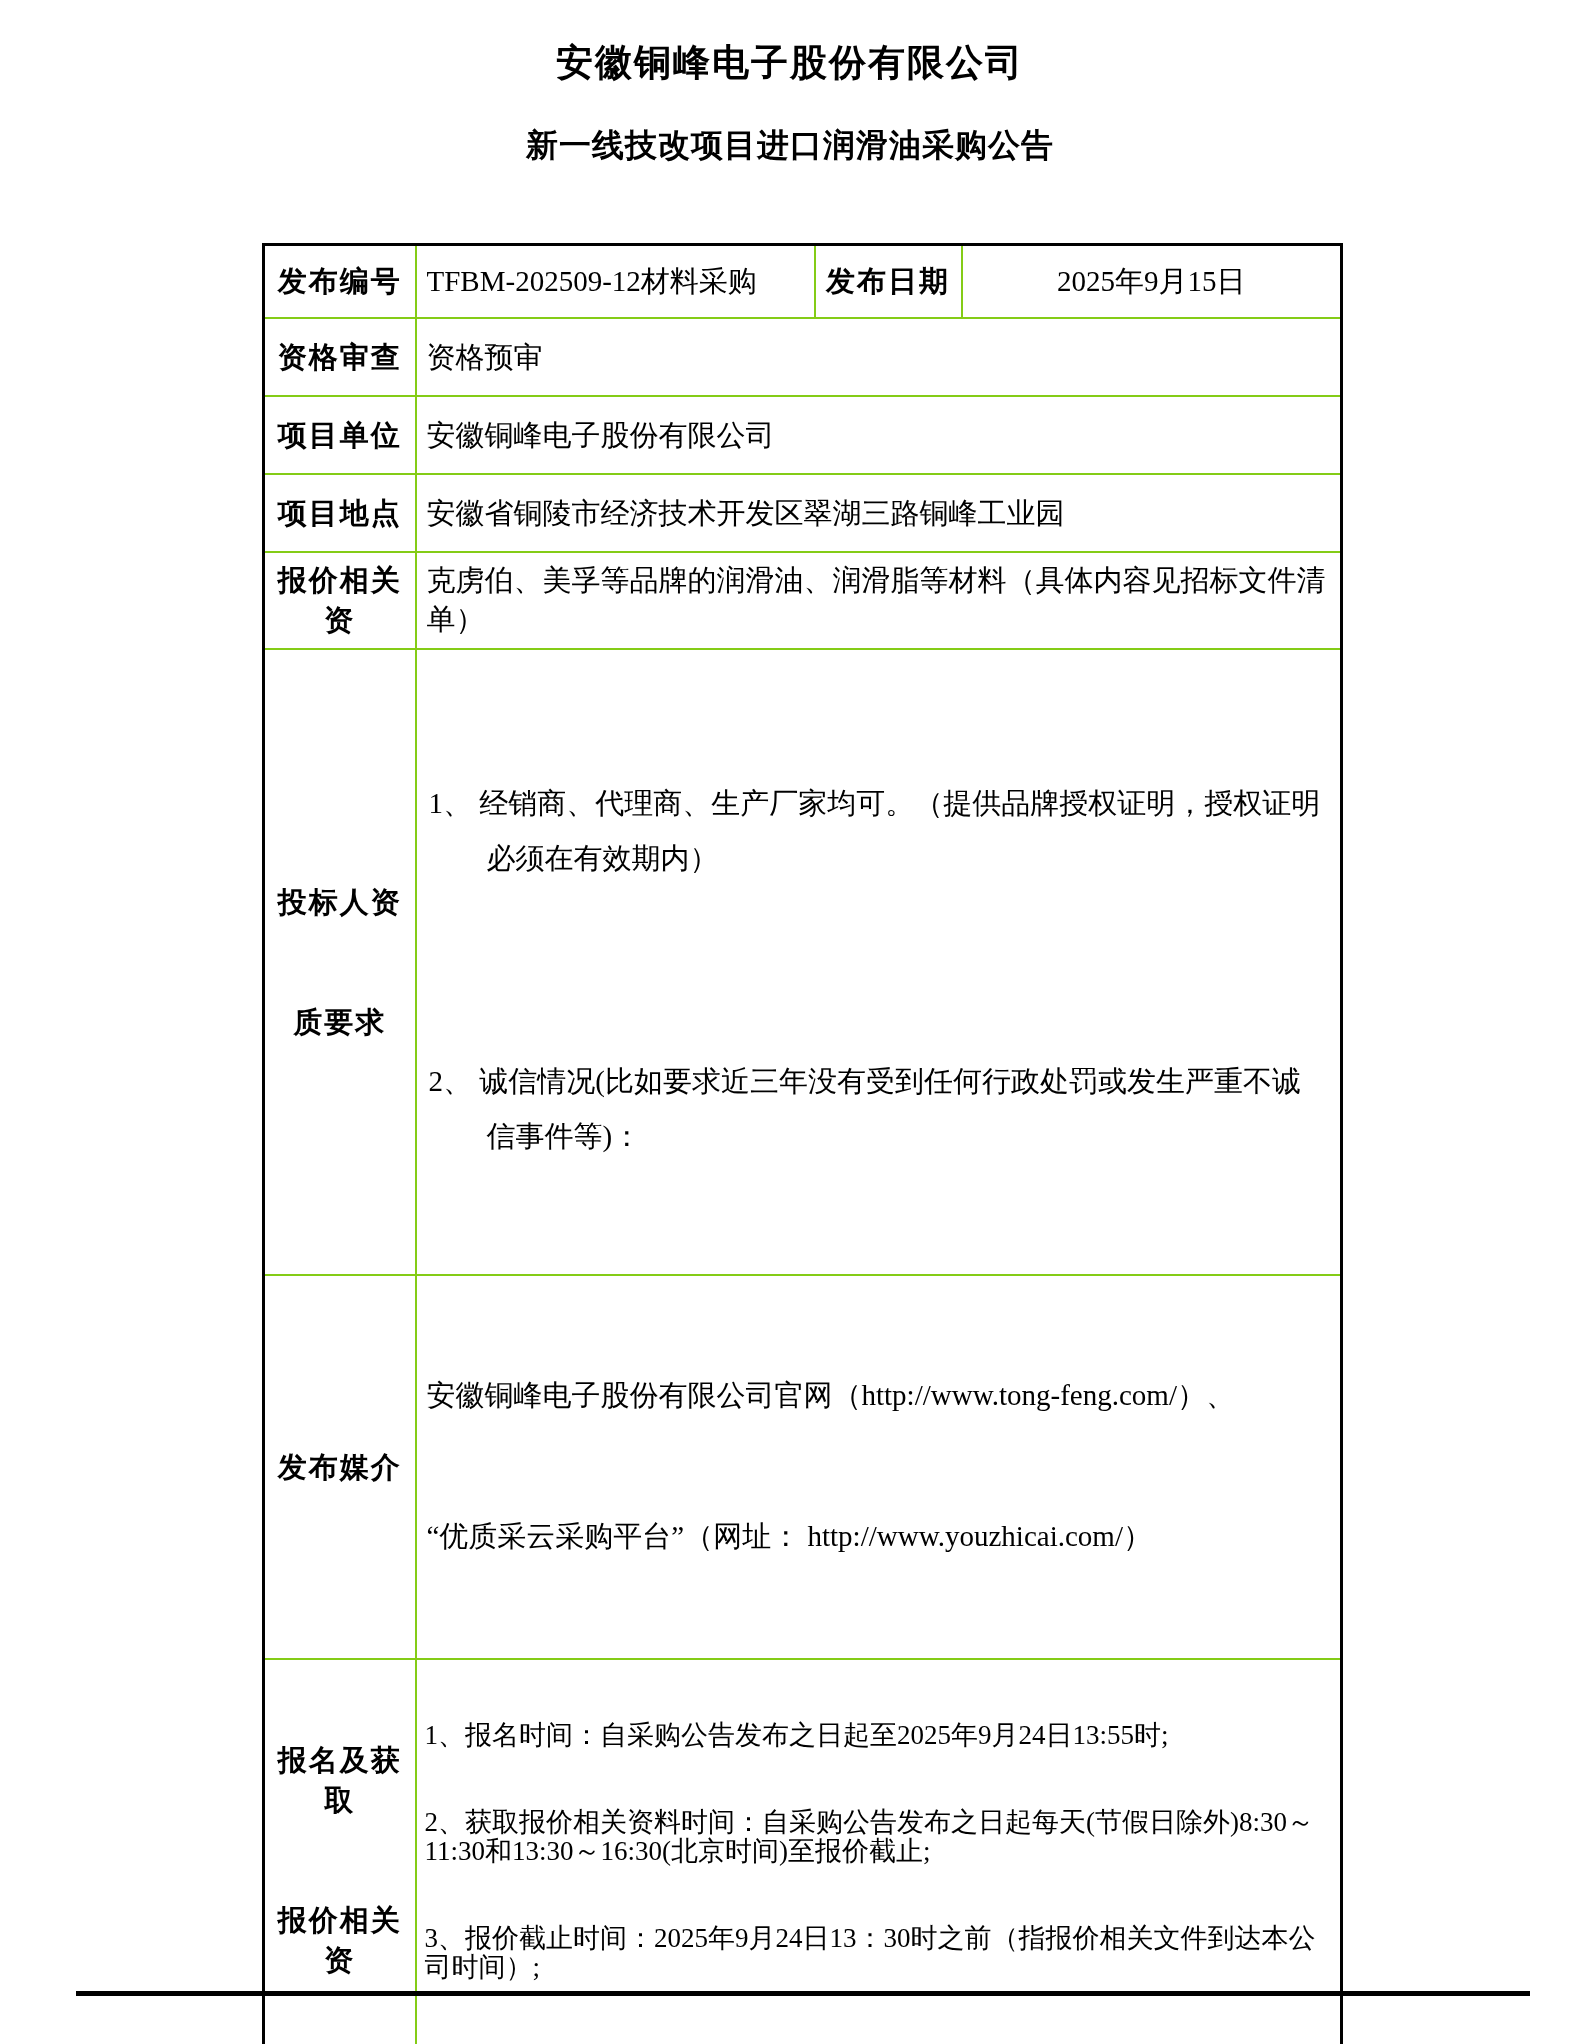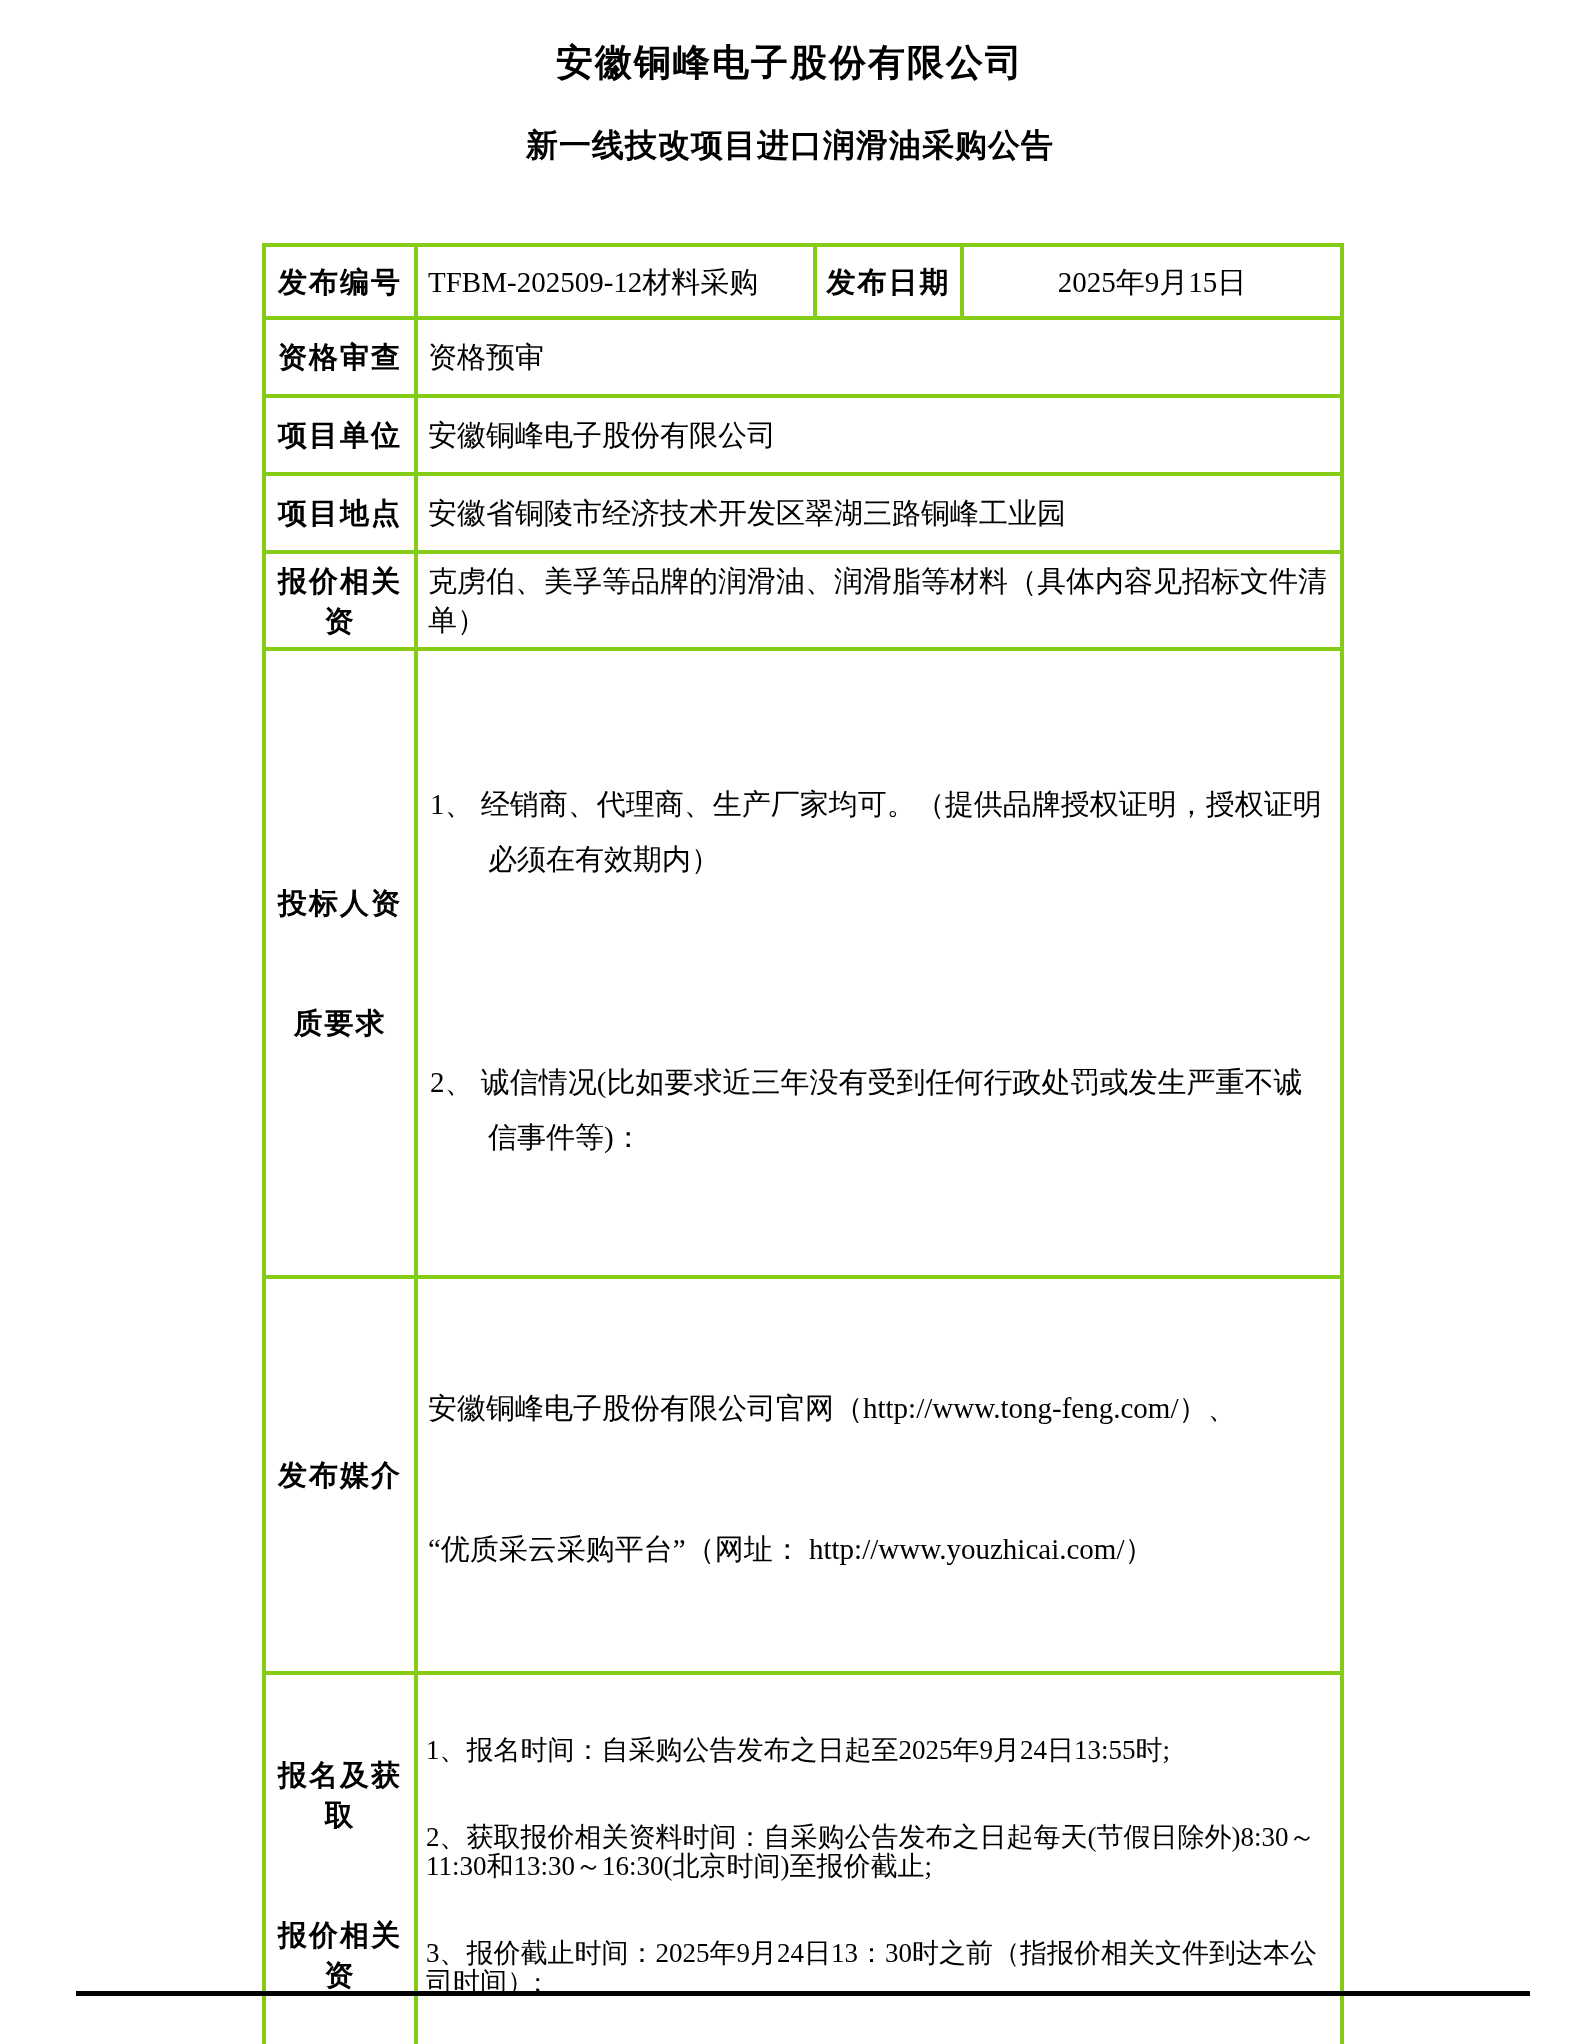--- a/index.html
+++ b/index.html
@@ -37,21 +37,21 @@
     position: absolute;
     left: 262px;
     top: 243px;
     width: 1078px;
     border-collapse: collapse;
     table-layout: fixed;
     border: 3px solid #000000;
     font-size: 29px;
   }
   table.announcement td {
-    border: 4px solid #84cc16;
+    border: 2px solid #84cc16;
     vertical-align: middle;
     white-space: pre-wrap;
     overflow: hidden;
     font-family: Liberation Serif, serif;
   }
   col.c1 { width: 152px; }
   col.c2 { width: 399px; }
   col.c3 { width: 147px; }
   col.c4 { width: 380px; }
   td.lbl {
@@ -64,21 +64,21 @@
   td.center { text-align: center; }
   tr.r1  { height: 73px; }
   tr.r2, tr.r3, tr.r4, tr.r5 { height: 78px; }
   tr.r6  { height: 97px; }
   tr.r6 td.val { line-height: 39px; }
   tr.r7  { height: 330px; }
   tr.r7 td.content { vertical-align: top; padding: 16px 12px 0 12px; line-height: 55px; }
   .hang { padding-left: 58px; text-indent: -58px; }
   .item2 { margin-top: 58px; }
   tr.r8  { height: 100px; }
-  tr.r8 td.val { line-height: 47px; padding-top: 12px; }
+  tr.r8 td.val { line-height: 47px; padding-top: 2px; }
   tr.r9  { height: 150px; }
   tr.r9 td.content { vertical-align: top; padding: 3px 8px 0 8px; font-size: 27px; line-height: 29px; }
   .footer-rule {
     position: absolute;
     left: 76px;
     top: 1991px;
     width: 1454px;
     height: 5px;
     background: #000000;
   }

